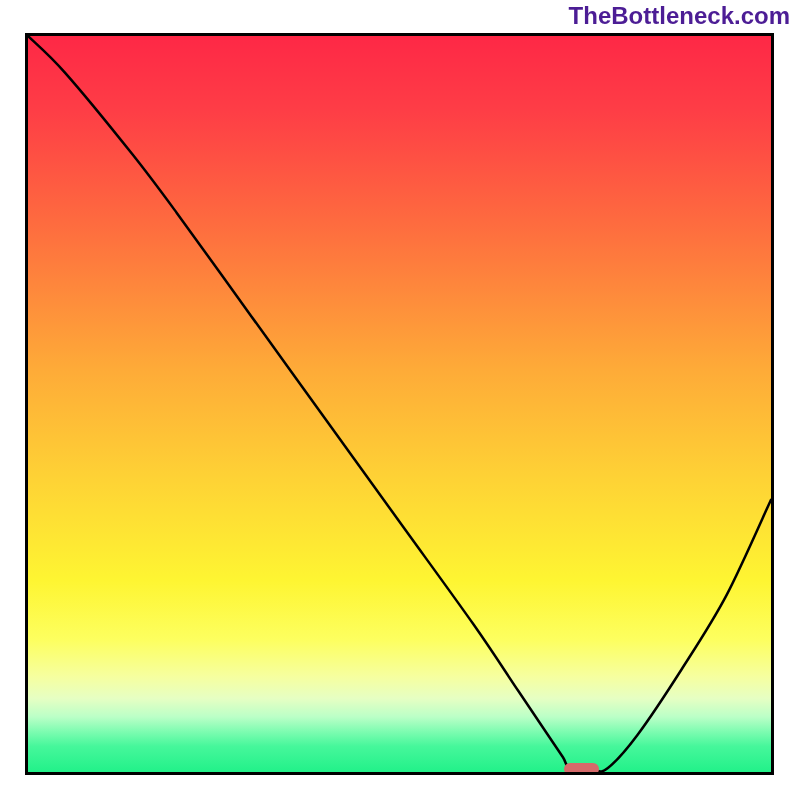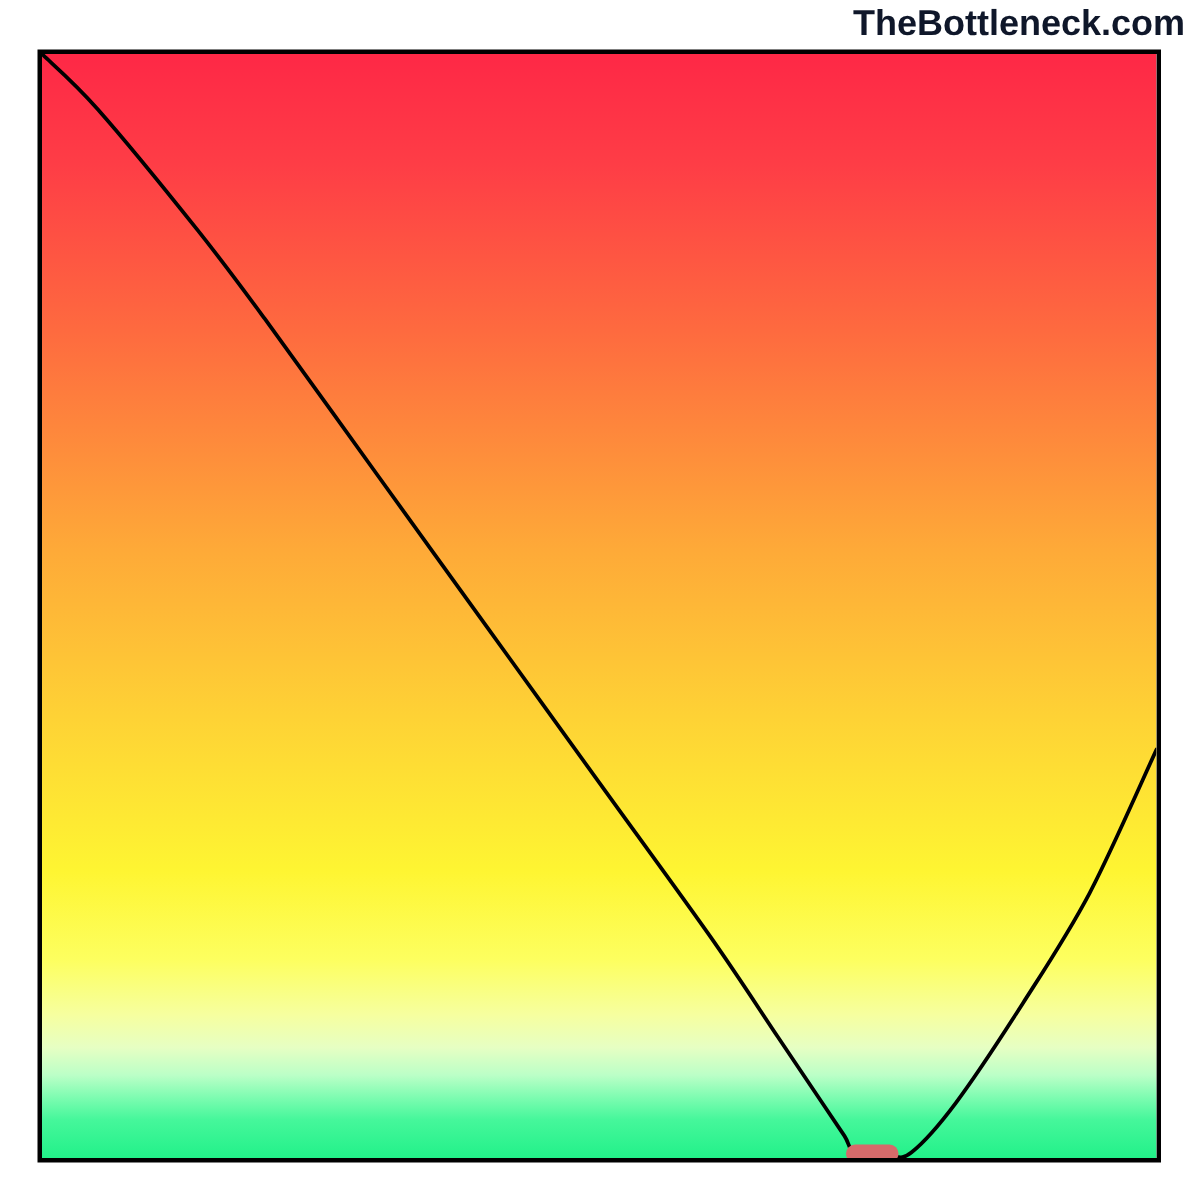--- a/index.html
+++ b/index.html
@@ -15,21 +15,21 @@
     width: 800px;
     height: 800px;
   }
   .watermark {
     position: absolute;
     top: 2px;
     right: 10px;
     font-family: Arial, Helvetica, sans-serif;
     font-size: 24px;
     font-weight: 600;
-    color: #0f172a;
+    color: #4c1d95;
     letter-spacing: 0px;
     z-index: 20;
     text-align: center;
   }
   .plot-area {
     position: absolute;
     left: 25px;
     top: 33px;
     width: 749px;
     height: 742px;

